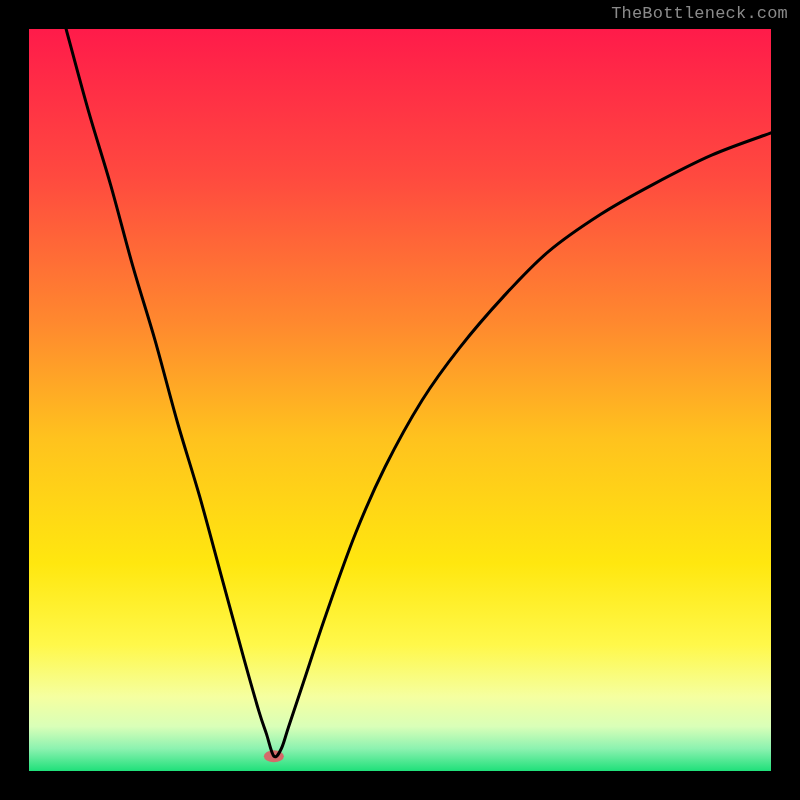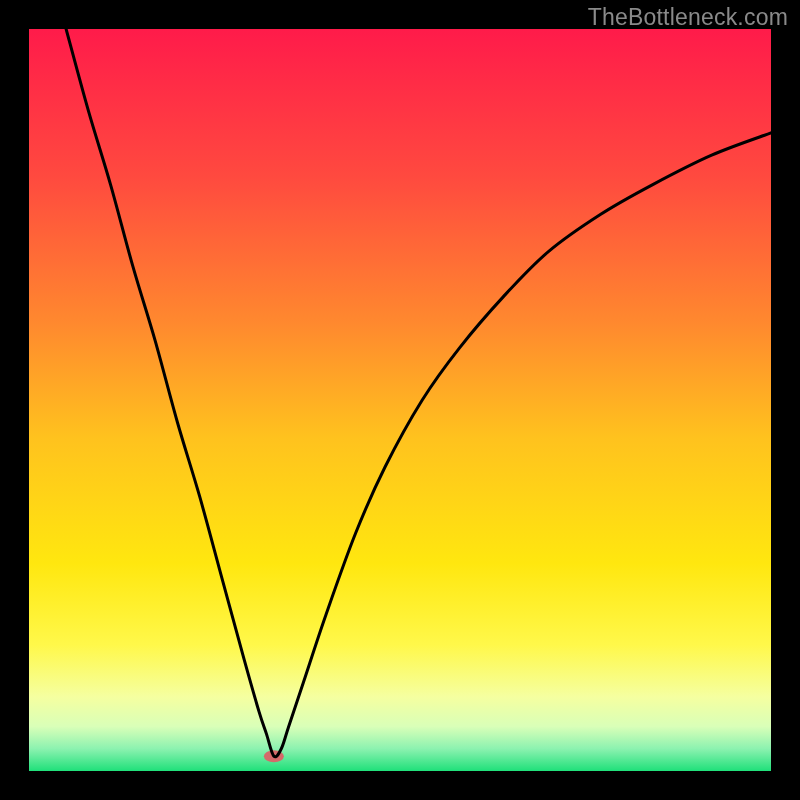--- a/index.html
+++ b/index.html
@@ -23,22 +23,22 @@
     left: 29px;
     top: 29px;
     width: 742px;
     height: 742px;
     overflow: hidden;
   }
   .watermark {
     position: absolute;
     top: 4px;
     right: 12px;
-    font-family: Liberation Sans, sans-serif;
-    font-size: 23px;
+    font-family: Liberation Mono, monospace;
+    font-size: 17px;
     color: #8a8a8a;
     letter-spacing: 0.2px;
     user-select: none;
   }
   svg { display: block; }
 </style>
 </head>
 <body>
 
 <div class="frame">

